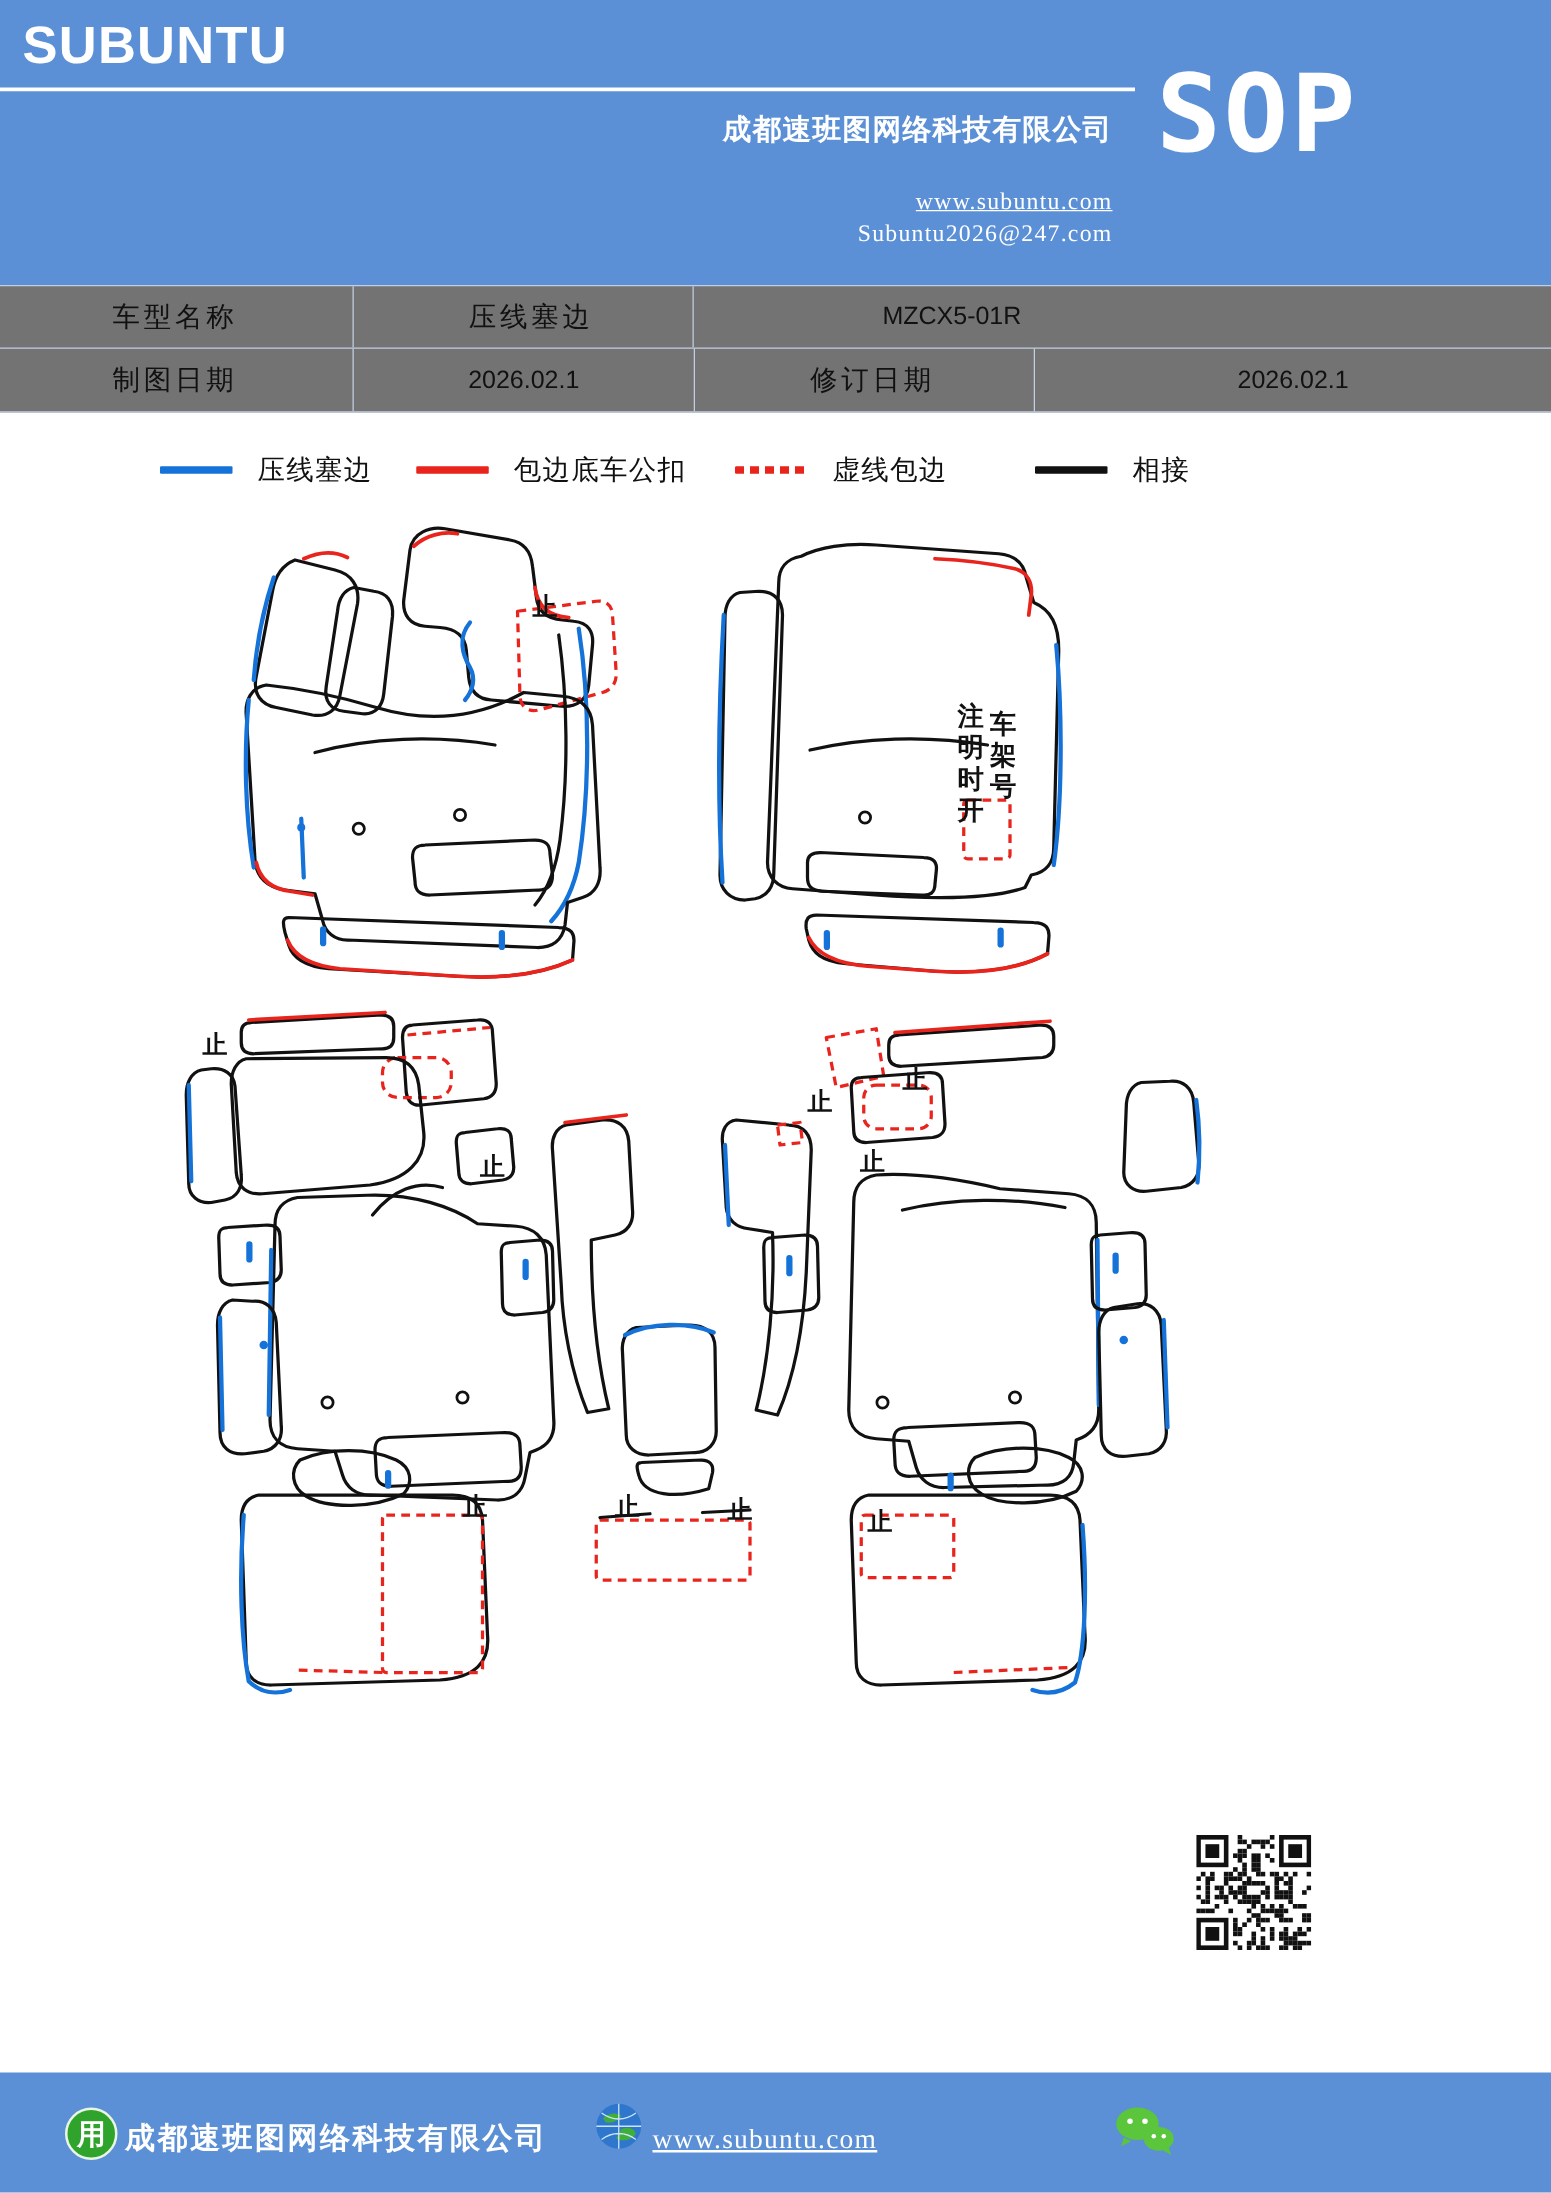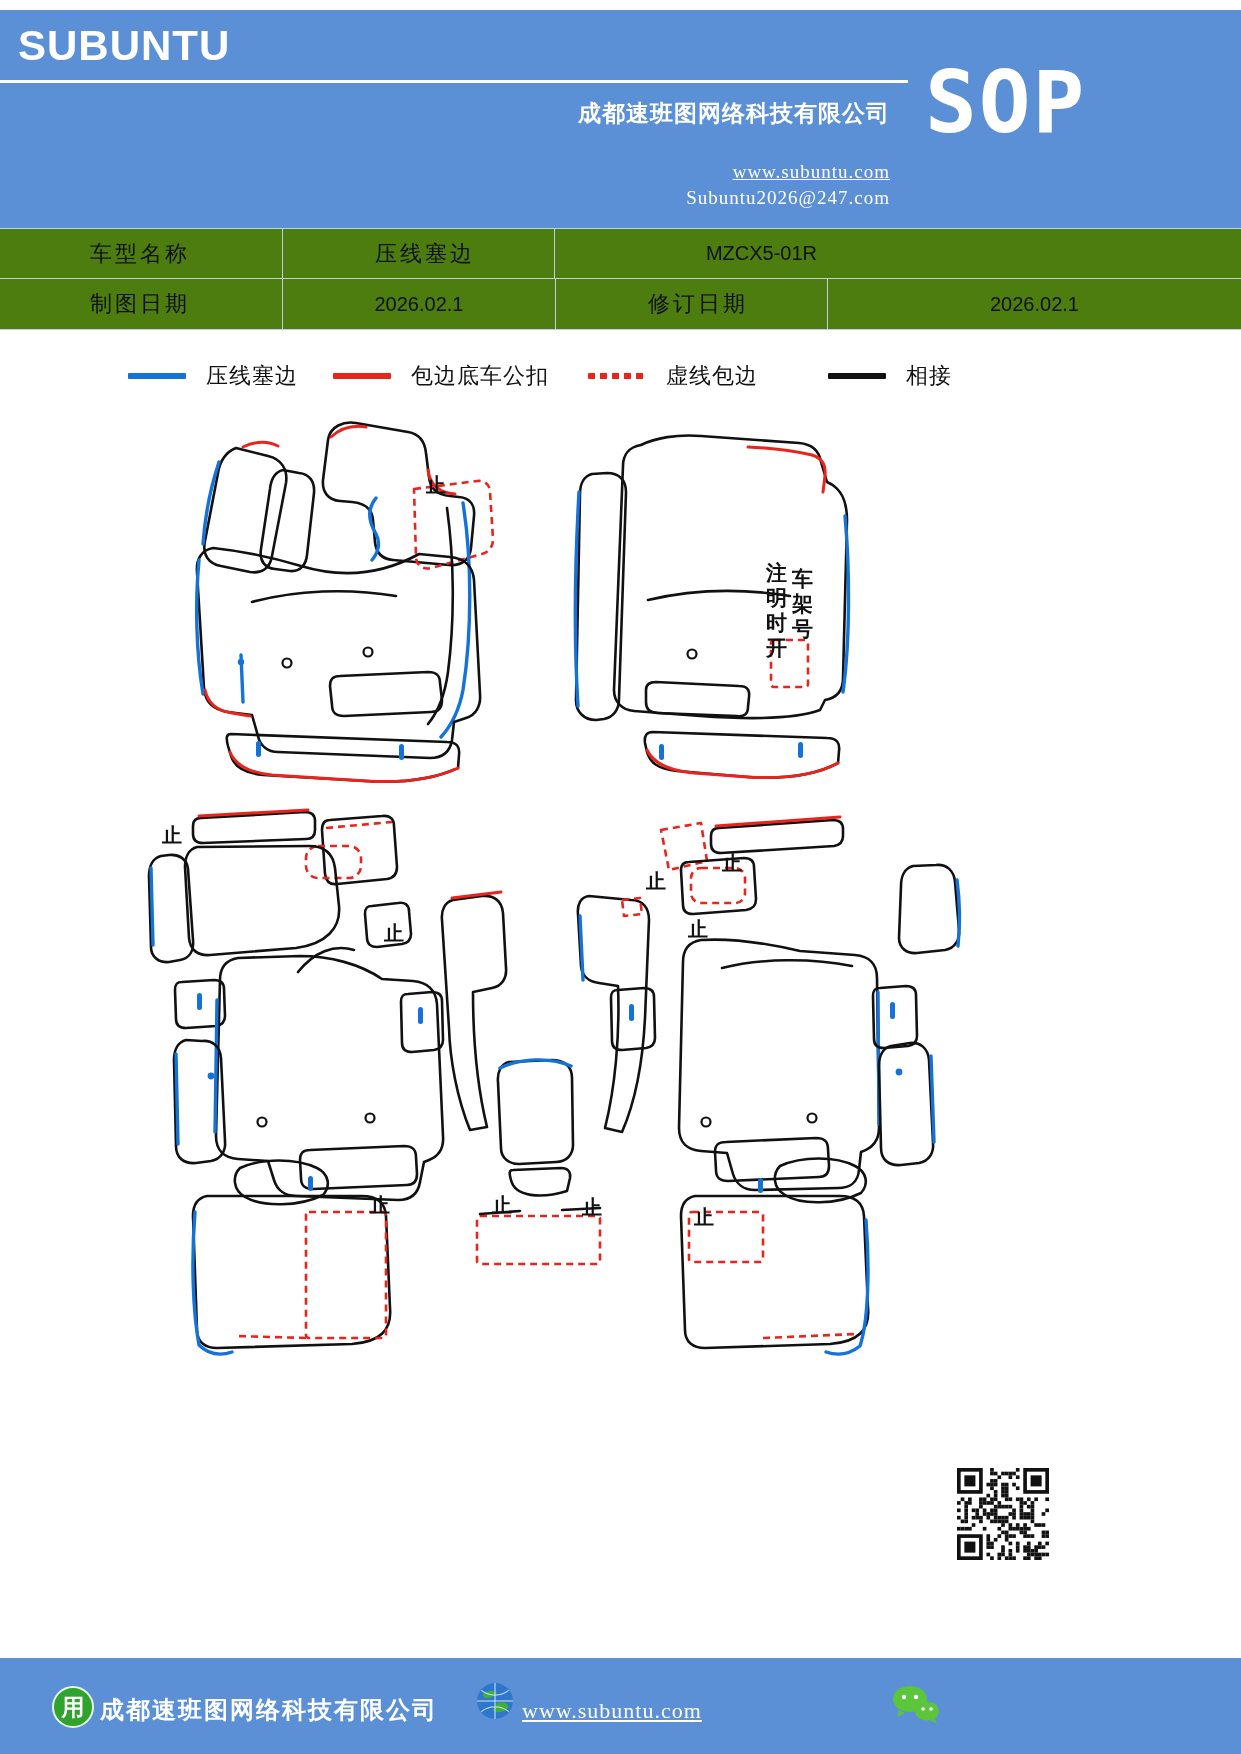--- a/index.html
+++ b/index.html
@@ -1,33 +1,33 @@
 <!DOCTYPE html>
 <html style="--brand-blue: #5b90d6; --line-blue: #1472d8; --line-red: #e8241c; --line-black: #111111; --table-border: #c2cfe2;"><head>
 <meta charset="utf-8">
 <style>
   *{box-sizing:border-box;margin:0;padding:0}
   html,body{width:1241px;height:1754px;}
   body{position:relative;background:#fff;font-family:"Liberation Sans",sans-serif;overflow:hidden;}
 
   
-  .header{position:absolute;top:10px;left:0;width:1241px;height:261px;background:var(--brand-blue,#5b90d6);}
+  .header{position:absolute;top:0;left:0;width:1241px;height:261px;background:var(--brand-blue,#5b90d6);}
   .logo{position:absolute;top:12px;left:18px;color:#fff;font:bold 42px "Liberation Sans",sans-serif;letter-spacing:1px;}
   .header-rule{position:absolute;top:70px;left:0;width:908px;height:3px;background:#fff;}
   .company-line{position:absolute;top:88px;left:450px;width:440px;text-align:right;color:#fff;
     font:bold 23px "Liberation Serif",serif;letter-spacing:1px;}
   .doc-title{position:absolute;top:136px;left:28px;color:#fff;font:bold 31px "Liberation Serif",serif;letter-spacing:2px;}
   .site-link{position:absolute;top:151px;left:590px;width:300px;text-align:right;color:#fff;
     font:19px "Liberation Serif",serif;text-decoration:underline;letter-spacing:1px;cursor:pointer;}
   .email-line{position:absolute;top:177px;left:590px;width:300px;text-align:right;color:#fff;
     font:19px "Liberation Serif",serif;letter-spacing:1px;}
   .sop{position:absolute;top:42px;left:925px;color:#fff;font:bold 86px "DejaVu Sans Mono",monospace;letter-spacing:2px;}
 
   
-  .info-table{position:absolute;top:228px;left:0;width:1241px;background:#4d7c0f;
+  .info-table{position:absolute;top:228px;left:0;width:1241px;background:#737373;
     border-top:1px solid var(--table-border,#c2cfe2);border-bottom:1px solid var(--table-border,#c2cfe2);text-align:center;}
   .tr{display:flex;height:50px;}
   .tr.first{border-bottom:1px solid var(--table-border,#c2cfe2);}
   .td{display:flex;align-items:center;border-right:1px solid var(--table-border,#c2cfe2);color:#111;}
   .td.label{font:22px "Liberation Serif",serif;letter-spacing:3px;}
   .td.c1{width:283px;padding-left:90px;}
   .td.c2{width:273px;justify-content:center;font:20px "Liberation Sans",sans-serif;}
   .td.c3{width:272px;padding-left:92px;}
   .td.c4{width:413px;justify-content:center;border-right:none;font:20px "Liberation Sans",sans-serif;}
 

